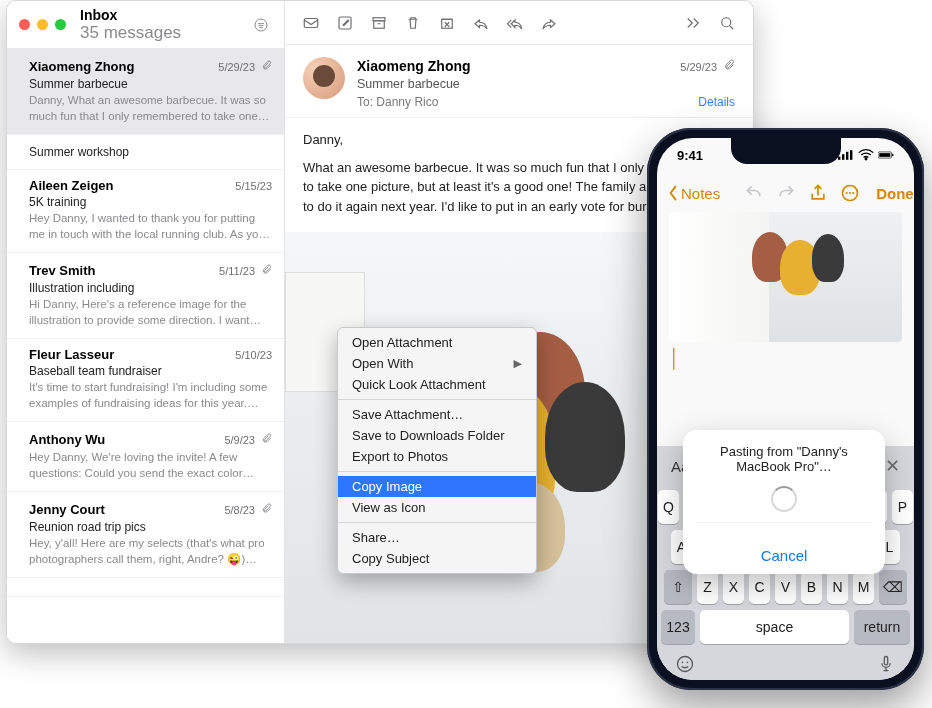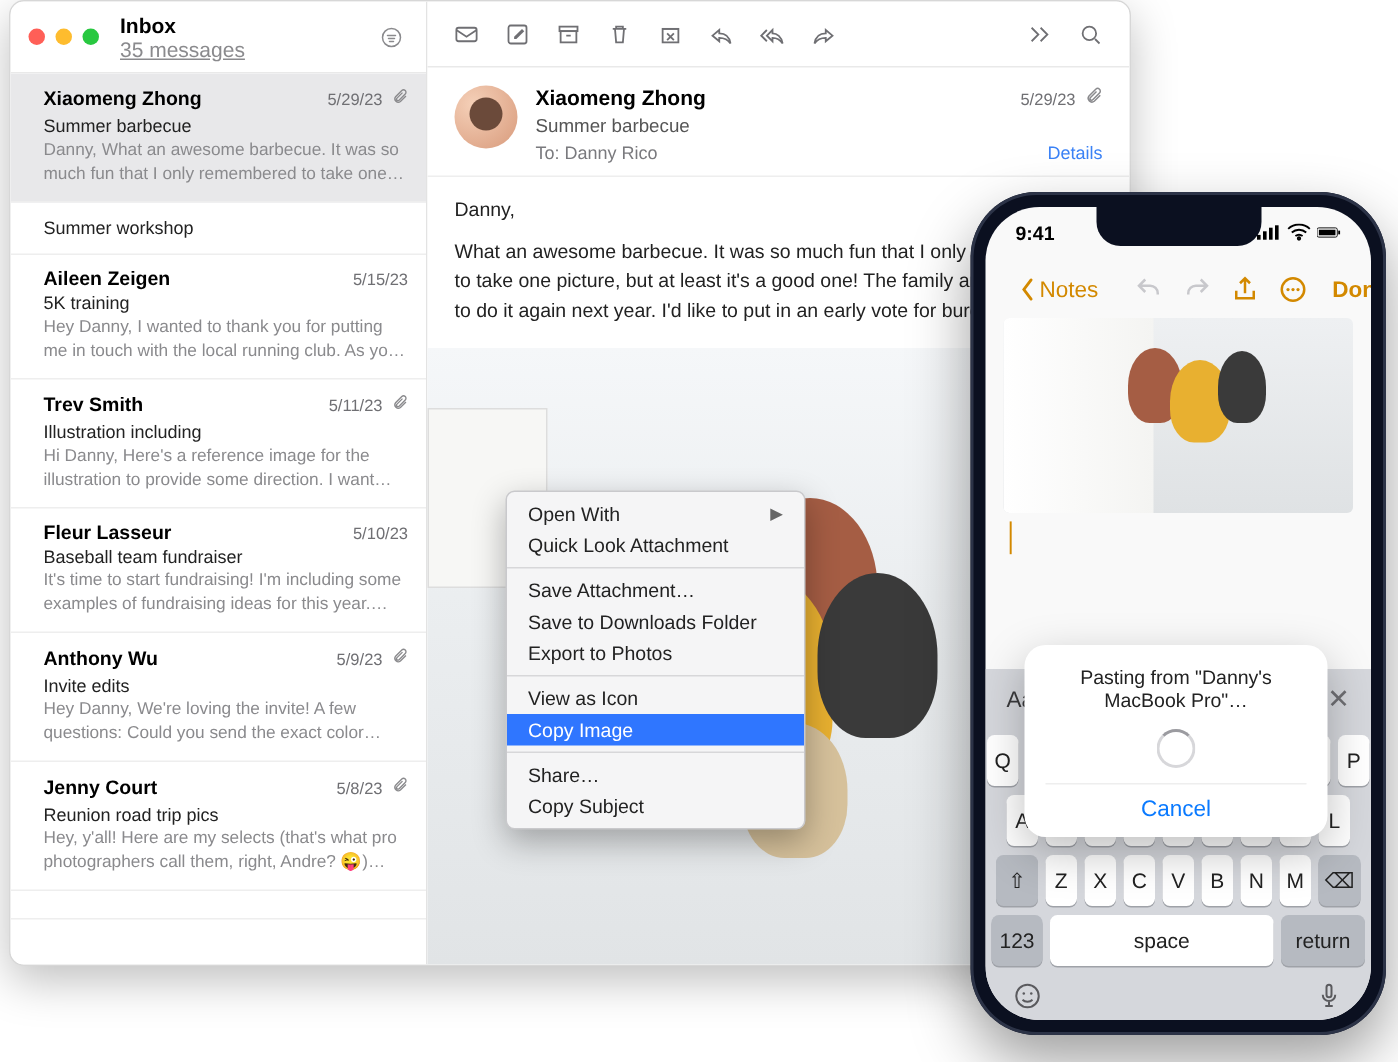--- a/index.html
+++ b/index.html
@@ -18,21 +18,21 @@
     display: flex; flex-direction: column; background: #fff;
   }
   .list-header {
     height: 48px; display: flex; align-items: center; padding: 0 12px;
     border-bottom: 1px solid #e9e9e9;
   }
   .traffic { display: flex; gap: 7px; margin-right: 14px; }
   .dot { width: 11px; height: 11px; border-radius: 50%; }
   .dot.r { background: #ff5f57; } .dot.y { background: #febc2e; } .dot.g { background: #28c840; }
   .list-title .t1 { font-size: 14px; font-weight: 600; }
-  .list-title .t2 { font-size: 14px; color: #8a8a8d; text-decoration: underline; }
+  .list-title .t2 { font-size: 17px; color: #8a8a8d; }
   .filter-icon { margin-left: auto; width: 22px; height: 22px; border-radius: 50%; display:flex; align-items:center; justify-content:center; color:#8a8a8d; }
   .filter-icon svg { width: 16px; height: 16px; }
 
   .rows { flex: 1; overflow: hidden; }
   .row {
     padding: 8px 12px 10px 22px; border-bottom: 1px solid #eee; position: relative;
   }
   .row.selected { background: #e8e8ea; }
   .row .line1 { display: flex; align-items: baseline; }
   .row .from { font-size: 13px; font-weight: 600; }
@@ -108,21 +108,21 @@
     position:relative; display:flex; flex-direction:column;
   }
   .notch { position:absolute; top:0; left:50%; transform:translateX(-50%);
     width:110px; height:26px; background:#0b1020; border-radius:0 0 16px 16px; z-index:5; }
 
   .status-bar { height:36px; display:flex; align-items:center; justify-content:space-between;
     padding: 0 20px 2px 20px; font-size:13px; font-weight:600; z-index:4; }
   .sb-right { display:flex; gap:4px; align-items:center; }
   .sb-right svg { width:16px; height:12px; }
 
-  .notes-nav { height:38px; display:flex; align-items:center; padding:0 10px; gap:12px;margin-left:12px; }
+  .notes-nav { height:38px; display:flex; align-items:center; padding:0 10px; gap:12px; }
   .nn-back { color:#d38900; font-size:15px; display:flex; align-items:center; gap:2px; }
   .nn-spacer { flex:1; }
   .nn-btn { width:28px; height:28px; display:flex; align-items:center; justify-content:center; color:#d38900; }
   .nn-btn.dim { color:#c8c8cc; }
   .nn-done { color:#d38900; font-weight:600; font-size:15px; padding-left:4px;}
 
   .note-body { flex:1; padding: 0 12px; position:relative; }
   .note-photo { width:100%; height:130px; border-radius:4px; overflow:hidden; position:relative;
     background: linear-gradient(180deg,#eef0f2,#dfe2e4); }
   .np-counter { position:absolute; left:0; top:0; bottom:0; width:100px;
@@ -137,21 +137,21 @@
   
   .paste-pop {
     position:absolute; left:26px; top:218px; width:202px;
     background:#fff; border-radius:14px; box-shadow:0 10px 30px rgba(0,0,0,.25);
     text-align:center; padding:14px 14px 10px 14px; font-size:13px; color:#222;
     z-index:6;
   }
   .paste-pop .msg { font-size:13px; }
   .spinner { width:26px; height:26px; border:2px solid #d7d7da; border-top-color:#9b9ba0;
     border-radius:50%; margin:12px auto 10px auto; }
-  .paste-pop .cancel { color:#0a7aff; font-size:15px; padding-top:8px; border-top:1px solid #eee; }
+  .paste-pop .cancel { color:#0a7aff; font-size:15px; padding-top:24px; border-top:1px solid #eee; }
 
   
   .qt-bar { height:40px; background:#d5d7dc; display:flex; align-items:center; padding:0 6px; gap:6px; }
   .qt-aa { color:#3a3a3c; font-size:15px; padding:0 8px;}
   .qt-sugs { flex:1; display:flex; }
   .qt-sugs span { flex:1; text-align:center; font-size:15px; color:#3a3a3c; border-left:1px solid #bfc2c8; padding:4px 0;}
   .qt-sugs span:first-child { border-left:none; }
   .qt-x { color:#6f6f73; padding:0 8px; font-size:18px;}
 
   
@@ -233,21 +233,20 @@
           <div class="preview">It's time to start fundraising! I'm including some examples of fundraising ideas for this year. Let…</div>
         </div>
         <div class="row">
           <div class="line1">
             <span class="from">Anthony Wu</span>
             <span class="date">5/9/23</span>
             <span class="clip"><svg width="11" height="11" viewBox="0 0 24 24" fill="none" stroke="currentColor" stroke-width="2">
                 <path d="M21 11l-8 8a5 5 0 01-7-7l9-9a3.5 3.5 0 015 5l-9 9a2 2 0 01-3-3l8-8"></path>
               </svg></span>
           </div>
-          <div class="subj">Invite edits</div>
           <div class="preview">Hey Danny, We're loving the invite! A few questions: Could you send the exact color cod…</div>
         </div>
         <div class="row">
           <div class="line1">
             <span class="from">Jenny Court</span>
             <span class="date">5/8/23</span>
             <span class="clip"><svg width="11" height="11" viewBox="0 0 24 24" fill="none" stroke="currentColor" stroke-width="2">
                 <path d="M21 11l-8 8a5 5 0 01-7-7l9-9a3.5 3.5 0 015 5l-9 9a2 2 0 01-3-3l8-8"></path>
               </svg></span>
           </div>
@@ -355,42 +354,45 @@
         <div class="silhouette s3"></div>
         <div class="silhouette s4"></div>
       </div>
     </div>
 
   </div>
 </div>
 
 <div class="ctx" id="ctx">
     <div class="mi">
+      <span>Open Attachment</span>
+    </div>
+    <div class="mi">
       <span>Open With</span>
       <span class="chev">▶</span>
     </div>
     <div class="mi">
       <span>Quick Look Attachment</span>
     </div>
     <hr>
     <div class="mi">
       <span>Save Attachment…</span>
     </div>
     <div class="mi">
       <span>Save to Downloads Folder</span>
     </div>
     <div class="mi">
       <span>Export to Photos</span>
     </div>
     <hr>
-    <div class="mi">
-      <span>View as Icon</span>
-    </div>
     <div class="mi hl">
       <span>Copy Image</span>
+    </div>
+    <div class="mi">
+      <span>View as Icon</span>
     </div>
     <hr>
     <div class="mi">
       <span>Share…</span>
     </div>
     <div class="mi">
       <span>Copy Subject</span>
     </div>
   </div>
 

